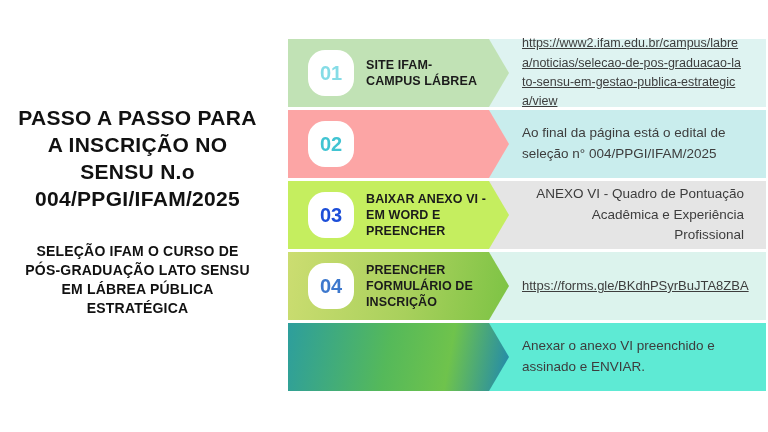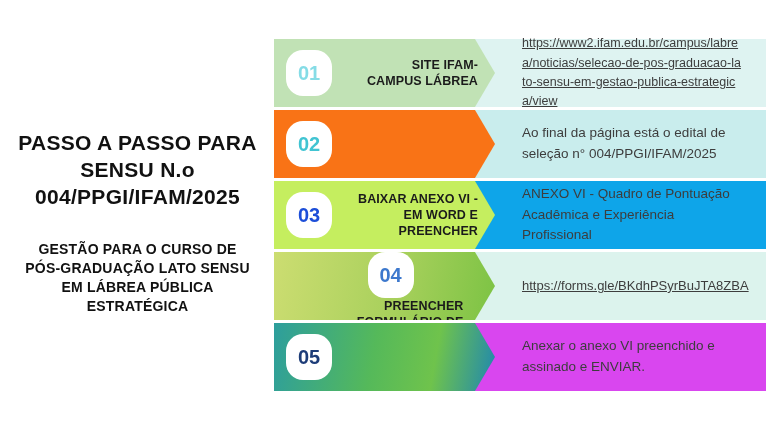--- a/index.html
+++ b/index.html
@@ -9,21 +9,21 @@
     height: 432px;
     background: #ffffff;
     overflow: hidden;
     font-family: "Liberation Sans", sans-serif;
   }
 
   
   .left {
     position: absolute;
     left: 5px;
-    top: 129px;
+    top: 104px;
     width: 265px;
     text-align: center;
     color: #111111;
   }
   .title { margin: 0; font-size: 21px; line-height: 27px; font-weight: 700; letter-spacing: 0.3px; }
   .subtitle { margin: 30px 0 0 0; font-size: 14px; line-height: 19px; font-weight: 700; letter-spacing: 0.2px; }
 
   
   .rows {
     position: absolute;
@@ -52,26 +52,26 @@
     line-height: 1.55;
     color: #3d3d3d;
     white-space: pre-line;
   }
   .panel a { text-decoration: underline; cursor: pointer; }
   .link-wrap { font-size: 12.5px !important; word-break: break-all; white-space: normal !important; }
   .desc-bold { font-weight: 700; text-align: center; white-space: normal !important; }
 
   .bar {
     position: absolute;
-    left: 2px; top: 0;
+    left: 16px; top: 0;
     width: 221px; height: 100%;
     clip-path: polygon(0 0, 201px 0, 221px 50%, 201px 100%, 0 100%);
     display: flex;
     align-items: center;
-    padding-left: 12px;
+    padding-left: 20px;
     box-sizing: border-box;
     z-index: 2;
   }
   .badge {
     flex: 0 0 46px;
     width: 46px; height: 46px;
     background: #ffffff;
     border-radius: 17px;
     display: flex;
     align-items: center;
@@ -80,36 +80,36 @@
   .num { font-size: 20px; font-weight: 700; }
   .label {
     margin-left: 12px;
     width: 134px;
     font-size: 12.5px;
     line-height: 1.3;
     font-weight: 700;
     color: #1b1b1b;
     white-space: pre-line;
     letter-spacing: 0.1px;
-    text-align: right;
   }
 </style>
 </head>
 <body>
 
 <div class="canvas">
 
   <div class="left">
     <h1 class="title">
       <div>PASSO A PASSO PARA</div>
+      <div>A INSCRIÇÃO NO</div>
       <div>SENSU N.o</div>
       <div>004/PPGI/IFAM/2025</div>
     </h1>
     <h2 class="subtitle">
-      <div>GESTÃO PARA O CURSO DE</div>
+      <div>SELEÇÃO IFAM O CURSO DE</div>
       <div>PÓS-GRADUAÇÃO LATO SENSU</div>
       <div>EM LÁBREA PÚBLICA</div>
       <div>ESTRATÉGICA</div>
     </h2>
   </div>
 
   <div class="rows">
 
     <div class="row">
       <div class="panel" style="background: rgb(222, 243, 241);">
@@ -122,62 +122,59 @@
         <span class="label">SITE IFAM-
 CAMPUS LÁBREA</span>
       </div>
     </div>
 
     <div class="row">
       <div class="panel" style="background: rgb(201, 237, 237);">
         <p>Ao final da página está o edital de
 seleção n° 004/PPGI/IFAM/2025</p>
       </div>
-      <div class="bar" style="background: #f97316;">
+      <div class="bar" style="background: #fca5a5;">
         <span class="badge">
           <span class="num" style="color: rgb(65, 196, 210);">02</span>
         </span>
       </div>
     </div>
 
     <div class="row">
-      <div class="panel" style="background: #0ea5e9;">
+      <div class="panel" style="background: #e5e5e5; text-align: right;">
         <p>ANEXO VI - Quadro de Pontuação
 Acadêmica e Experiência Profissional</p>
       </div>
       <div class="bar" style="background: rgb(197, 238, 95);">
         <span class="badge">
           <span class="num" style="color: #1d4ed8;">03</span>
         </span>
         <span class="label">BAIXAR ANEXO VI -
 EM WORD E
 PREENCHER</span>
       </div>
     </div>
 
     <div class="row">
       <div class="panel" style="background: rgb(220, 243, 237);">
         <a style="font-size:13px;text-align:center;">https://forms.gle/BKdhPSyrBuJTA8ZBA</a>
       </div>
-      <div class="bar" style="background: linear-gradient(100deg, rgb(204, 221, 113) 0%, rgb(168, 208, 92) 55%, rgb(124, 195, 68) 100%); flex-direction: column;">
+      <div class="bar" style="background: linear-gradient(100deg, rgb(204, 221, 113) 0%, rgb(168, 208, 92) 55%, rgb(124, 195, 68) 100%);">
         <span class="badge">
           <span class="num" style="color: rgb(61, 120, 205);">04</span>
         </span>
         <span class="label">PREENCHER
 FORMULÁRIO DE
 INSCRIÇÃO</span>
       </div>
     </div>
 
     <div class="row">
-      <div class="panel" style="background: #d946ef; justify-content: center;">
+      <div class="panel" style="background: #5eead4; justify-content: center;">
         <p>Anexar o anexo VI preenchido e
 assinado e ENVIAR.</p>
       </div>
       <div class="bar" style="background: linear-gradient(100deg, rgb(45, 158, 157) 0%, rgb(85, 185, 90) 45%, rgb(111, 195, 76) 72%, rgb(31, 135, 176) 100%);">
-        <span class="badge">
-          <span class="num" style="color: rgb(29, 60, 120);">05</span>
-        </span>
       </div>
     </div>
 
   </div>
 </div>
 
 </body></html>

